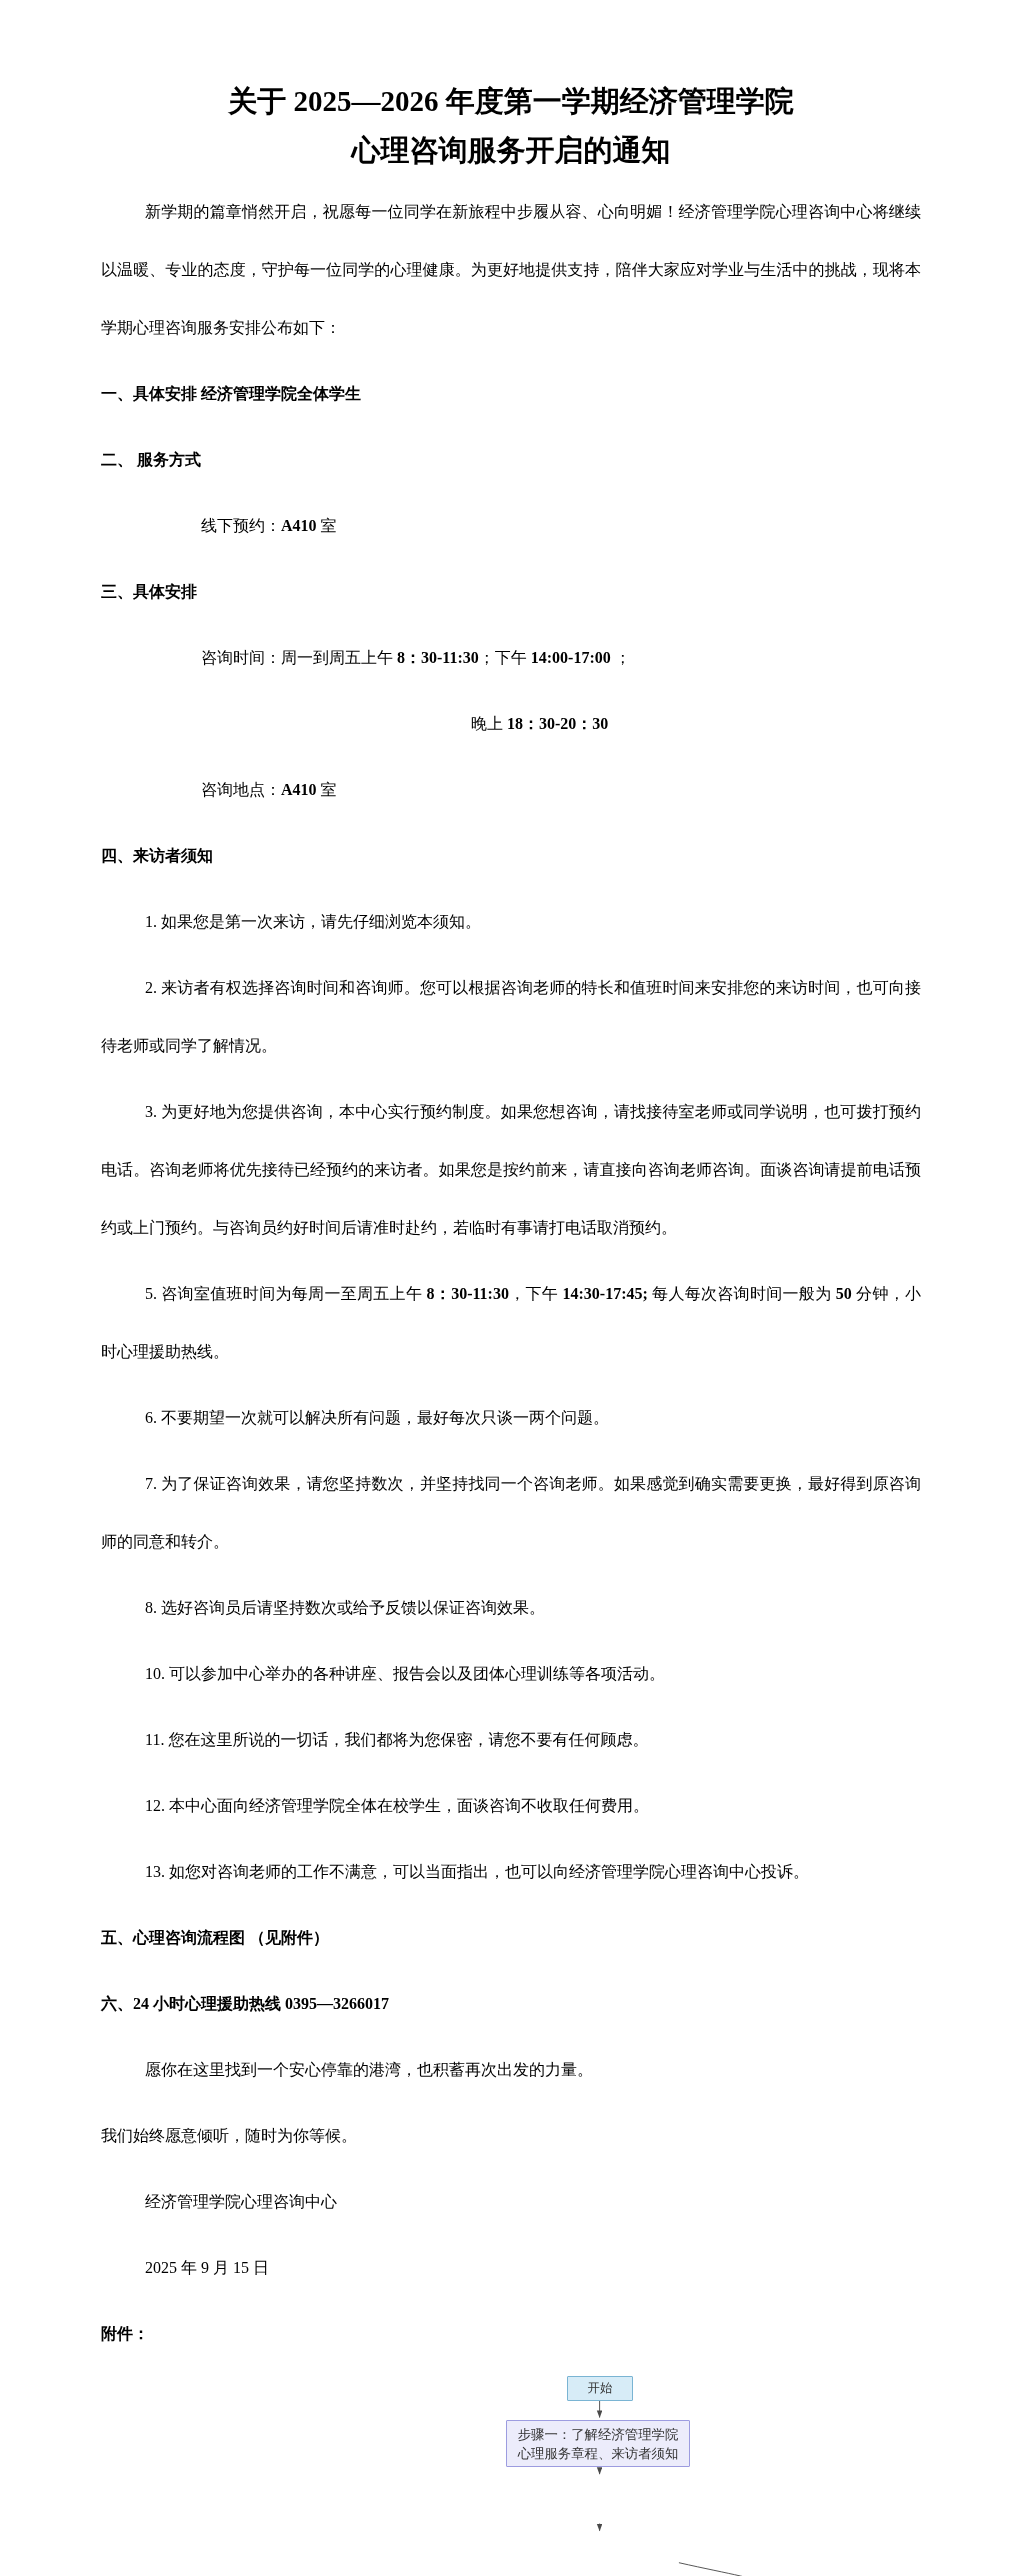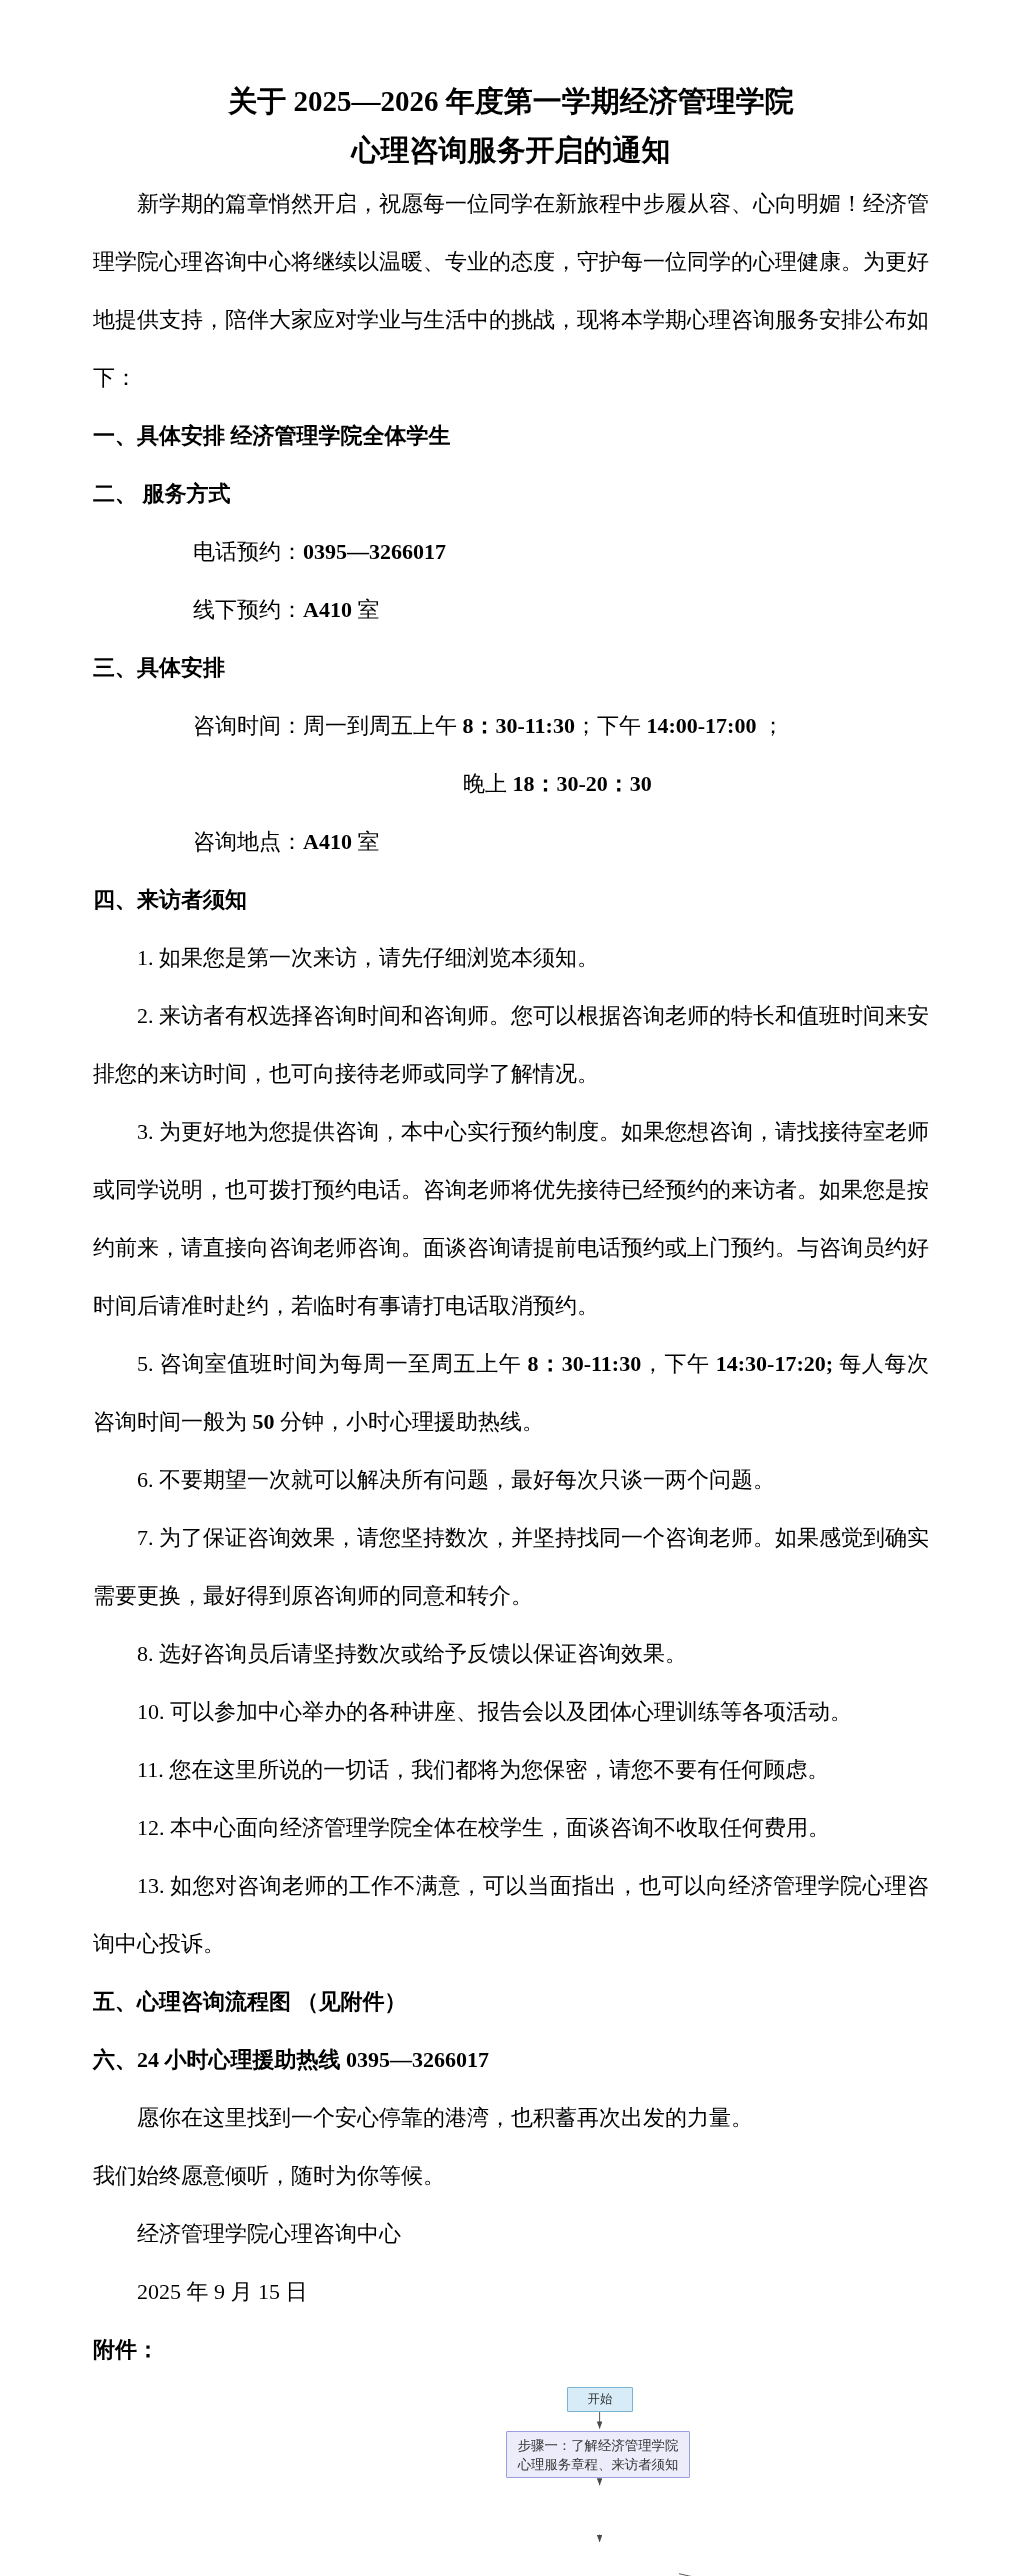--- a/index.html
+++ b/index.html
@@ -2,21 +2,21 @@
 <html style="font-size:8.2px"><head>
 <meta charset="utf-8">
 <style>
   html,body { margin:0; padding:0; }
   body {
     width:1022px; height:3793px; background:#ffffff; color:#000;
     font-family:"Liberation Serif", serif; overflow:hidden; position:relative;
   }
   .doc { padding:77px 93px 0 93px; }
   .title-line { text-align:center; font-weight:bold; font-size:29px; line-height:49px; }
-  p.body { font-size:22px; line-height:58px; text-align:justify; text-indent:44px; margin:0; }
+  p.body { font-size:16px; line-height:58px; text-align:justify; text-indent:44px; margin:8px; }
   p.noindent { text-indent:0; }
   .heading { font-weight:bold; text-align:left; }
   .sub { text-indent:0; padding-left:56px; text-align:left; }
   .evening { text-indent:0; padding-left:326px; text-align:left; }
   .sig { text-align:right; text-indent:0; padding-right:20.6px; line-height:54px; }
   .date { text-align:right; text-indent:0; padding-right:99px; line-height:54px; }
   b { font-weight:bold; }
 
   
   .flowchart {
@@ -38,35 +38,34 @@
 
 <div class="doc">
   <div class="title-line">关于 2025—2026 年度第一学期经济管理学院</div>
   <div class="title-line">心理咨询服务开启的通知</div>
 
   <p class="body">新学期的篇章悄然开启，祝愿每一位同学在新旅程中步履从容、心向明媚！经济管理学院心理咨询中心将继续以温暖、专业的态度，守护每一位同学的心理健康。为更好地提供支持，陪伴大家应对学业与生活中的挑战，现将本学期心理咨询服务安排公布如下：</p>
 
   <p class="body heading noindent">一、具体安排 经济管理学院全体学生</p>
   <p class="body heading noindent">二、 服务方式</p>
 
-  <p class="body sub"><span>电话预约：</span><b>0395—3266017</b></p>
   <p class="body sub"><span>线下预约：</span><b>A410</b><span> 室</span></p>
 
   <p class="body heading noindent">三、具体安排</p>
 
   <p class="body sub"><span>咨询时间：周一到周五上午 </span><b>8：30-11:30</b><span>；下午 </span><b>14:00-17:00</b><span> ；</span></p>
   <p class="body evening"><span>晚上 </span><b>18：30-20：30</b></p>
   <p class="body sub"><span>咨询地点：</span><b>A410</b><span> 室</span></p>
 
   <p class="body heading noindent">四、来访者须知</p>
 
   <p class="body">1. 如果您是第一次来访，请先仔细浏览本须知。</p>
   <p class="body">2. 来访者有权选择咨询时间和咨询师。您可以根据咨询老师的特长和值班时间来安排您的来访时间，也可向接待老师或同学了解情况。</p>
   <p class="body">3. 为更好地为您提供咨询，本中心实行预约制度。如果您想咨询，请找接待室老师或同学说明，也可拨打预约电话。咨询老师将优先接待已经预约的来访者。如果您是按约前来，请直接向咨询老师咨询。面谈咨询请提前电话预约或上门预约。与咨询员约好时间后请准时赴约，若临时有事请打电话取消预约。</p>
-  <p class="body"><span>5. 咨询室值班时间为每周一至周五上午 </span><b>8：30-11:30</b><span>，下午 </span><b>14:30-17:20;</b><span> 每人每次咨询时间一般为 </span><b>50</b><span> 分钟，小时心理援助热线。</span></p>
+  <p class="body"><span>5. 咨询室值班时间为每周一至周五上午 </span><b>8：30-11:30</b><span>，下午 </span><b>14:30-17:45;</b><span> 每人每次咨询时间一般为 </span><b>50</b><span> 分钟，小时心理援助热线。</span></p>
   <p class="body">6. 不要期望一次就可以解决所有问题，最好每次只谈一两个问题。</p>
   <p class="body">7. 为了保证咨询效果，请您坚持数次，并坚持找同一个咨询老师。如果感觉到确实需要更换，最好得到原咨询师的同意和转介。</p>
   <p class="body">8. 选好咨询员后请坚持数次或给予反馈以保证咨询效果。</p>
   <p class="body">10. 可以参加中心举办的各种讲座、报告会以及团体心理训练等各项活动。</p>
   <p class="body">11. 您在这里所说的一切话，我们都将为您保密，请您不要有任何顾虑。</p>
   <p class="body">12. 本中心面向经济管理学院全体在校学生，面谈咨询不收取任何费用。</p>
   <p class="body">13. 如您对咨询老师的工作不满意，可以当面指出，也可以向经济管理学院心理咨询中心投诉。</p>
 
   <p class="body heading noindent">五、心理咨询流程图 （见附件）</p>
   <p class="body heading noindent">六、24 小时心理援助热线 0395—3266017</p>

